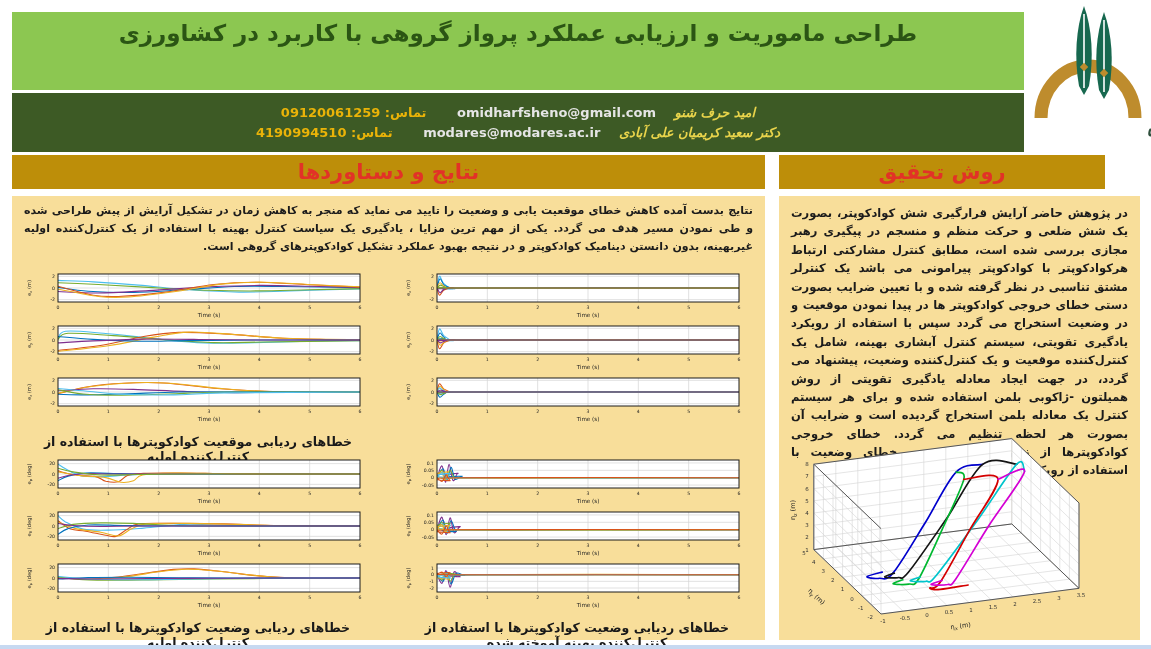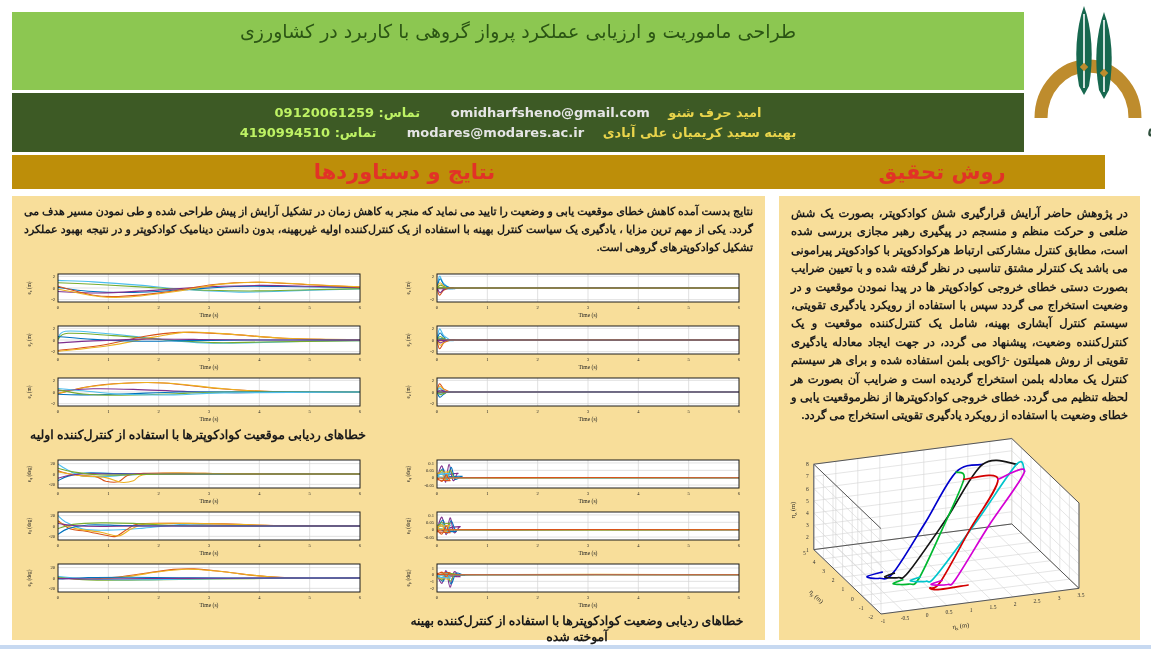--- a/index.html
+++ b/index.html
@@ -4,63 +4,63 @@
 <style>
   html,body{margin:0;padding:0;}
   body{
     width:1151px;height:649px;position:relative;background:#ffffff;
     font-family:"DejaVu Sans",sans-serif;overflow:hidden;
   }
   .abs{position:absolute;}
   
   .title-box{left:12px;top:12px;width:1012px;height:78px;background:#8CC751;
     display:flex;align-items:flex-start;justify-content:center;}
-  .poster-title{margin-top:8px;font-size:19px;font-weight:normal;color:#2B5514;direction:rtl;text-align:center;}
+  .poster-title{margin-top:8px;font-size:23px;font-weight:bold;color:#2B5514;direction:rtl;text-align:center;}
   .contact-bar{left:12px;top:93px;width:1012px;height:59px;background:#3D5A25;
     display:flex;flex-direction:column;align-items:center;justify-content:center;gap:5px;}
   .contact-row{direction:rtl;font-size:13px;font-weight:bold;color:#E9D44B;white-space:nowrap;}
-  .contact-row .name{color:#E9D44B;margin-left:14px;}
+  .contact-row .name{color:#E9D44B;margin-left:14px;font-style:italic;}
   .contact-row .email{color:#e5e5e5;margin-left:26px;direction:ltr;unicode-bidi:embed;display:inline-block;}
-  .contact-row .phone{color:#bef264;}
+  .contact-row .phone{color:#eab308;}
   
   .sec-head{height:34px;background:#BD8E09;display:flex;align-items:center;justify-content:center;}
   .sec-head span{color:#E23227;font-size:21px;font-weight:bold;direction:rtl;}
-  .sec-head.left{left:12px;top:155px;width:753px;padding-left:16px;}
+  .sec-head.left{left:12px;top:155px;width:753px;}
   .sec-head.right{left:779px;top:155px;width:326px;}
   
-  .panel{background:#F8DE9A;font-family:Liberation Serif, serif;}
+  .panel{background:#F8DE9A;}
   .panel.left{left:12px;top:196px;width:753px;height:444px;}
   .panel.right{left:779px;top:196px;width:361px;height:444px;}
   .results-intro{position:absolute;left:12px;right:12px;top:6px;direction:rtl;text-align:justify;
     font-size:11px;font-weight:bold;color:#1b1b1b;line-height:1.65;}
   .plot-group{position:absolute;width:360px;}
   .pg-a{left:6px;top:74px;} .pg-b{left:385px;top:74px;}
   .pg-c{left:6px;top:260px;} .pg-d{left:385px;top:260px;}
-  .plot-caption{width:100%;text-align:center;direction:rtl;font-size:12.5px;font-weight:bold;color:#191919;margin-top:1px;}
+  .plot-caption{width:100%;text-align:center;direction:rtl;font-size:12.5px;font-weight:bold;color:#191919;margin-top:8px;}
   .method-body{position:absolute;left:12px;right:12px;top:8px;direction:rtl;text-align:justify;
     font-size:11.5px;font-weight:bold;color:#1b1b1b;line-height:1.6;}
   .plot3d-wrap{position:absolute;left:2px;bottom:2px;width:356px;height:206px;}
   .bottom-strip{left:0;top:645px;width:1151px;height:4px;background:#C7D9F1;}
   svg{display:block;}
 </style>
 </head>
 <body>
 
 <div class="abs title-box">
   <div class="poster-title">طراحی ماموریت و ارزیابی عملکرد پرواز گروهی با کاربرد در کشاورزی</div>
 </div>
 
 <div class="abs contact-bar">
   <div class="contact-row">
     <span class="name">امید حرف شنو</span>
     <span class="email">omidharfsheno@gmail.com</span>
     <span class="phone">تماس: 09120061259</span>
   </div>
   <div class="contact-row">
-    <span class="name">بهینه سعید کریمیان علی آبادی</span>
+    <span class="name">دکتر سعید کریمیان علی آبادی</span>
     <span class="email">modares@modares.ac.ir</span>
     <span class="phone">تماس: 4190994510</span>
   </div>
 </div>
 
 <div class="abs" style="left:1026px;top:0px;width:125px;height:158px;background:#ffffff;">
   <svg width="125" height="158" viewBox="0 0 125 158">
     <path d="M15,118 A47,52 0 0 1 109,118" fill="none" stroke="#BE8C2D" stroke-width="13"></path>
     <g>
       <path d="M58,6 C50,28 48,58 53,86 L58,95 L63,86 C68,58 66,28 58,6 Z" fill="#17684F"></path>
@@ -422,20 +422,21 @@
           <text x="241.33333333333331" y="143" text-anchor="middle">4</text>
           <text x="291.6666666666667" y="143" text-anchor="middle">5</text>
           <text x="342" y="143" text-anchor="middle">6</text>
           <text x="37" y="113.22962962962963" text-anchor="end">20</text>
           <text x="37" y="123.6" text-anchor="end">0</text>
           <text x="37" y="133.97037037037038" text-anchor="end">-20</text>
         </g>
         <text x="191" y="151" text-anchor="middle" font-size="5.6" fill="#222">Time (s)</text>
         <text x="13" y="122" text-anchor="middle" font-size="5.2" fill="#222" transform="rotate(-90 13 122)"><tspan>e</tspan><tspan font-size="3.7" dy="1.3">ψ</tspan><tspan dy="-1.3"> (deg)</tspan></text>
       </svg>
+    <div class="plot-caption">خطاهای ردیابی وضعیت کوادکوپترها با استفاده از کنترل‌کننده اولیه</div>
   </div>
   <div class="plot-group pg-d">
     <svg class="mini-chart" width="360" height="156">
         <rect x="40" y="4" width="302" height="28" fill="#fff"></rect>
         <g stroke="#d4d4d4" stroke-width="0.7">
           <line x1="90.33333333333333" y1="4" x2="90.33333333333333" y2="32"></line>
           <line x1="140.66666666666666" y1="4" x2="140.66666666666666" y2="32"></line>
           <line x1="191" y1="4" x2="191" y2="32"></line>
           <line x1="241.33333333333331" y1="4" x2="241.33333333333331" y2="32"></line>
           <line x1="291.6666666666667" y1="4" x2="291.6666666666667" y2="32"></line>

